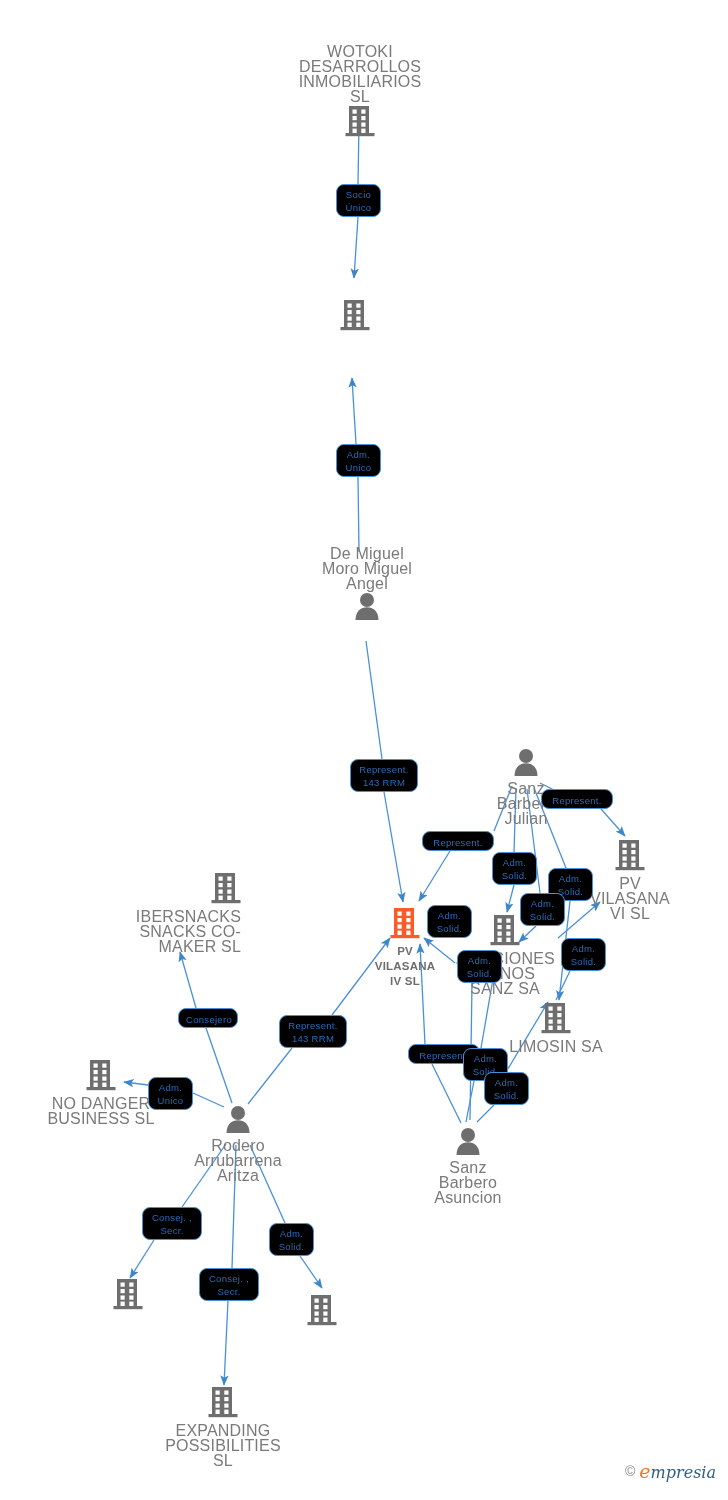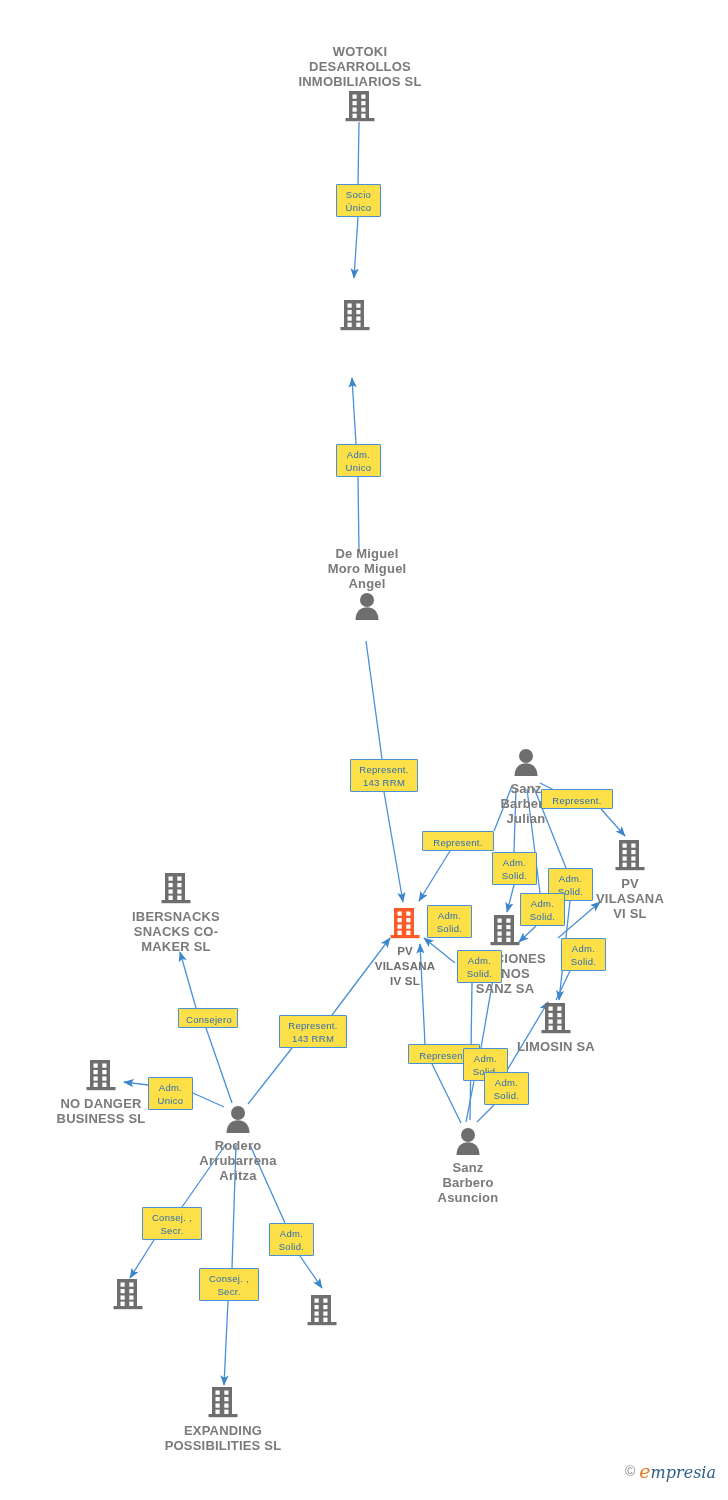--- a/index.html
+++ b/index.html
@@ -13,37 +13,36 @@
   
   .node{
     position:absolute;
     transform:translateX(-50%);
     text-align:center;
     width:130px;
   }
   .node .icon{display:block;margin:0 auto;}
   .node .caption{
     display:block;
-    font-size:13px;
+    font-size:16px;
     line-height:15px;
     color:#7a7a7a;
     letter-spacing:.2px;
     margin-top:1px;
     white-space:pre-line;
-    font-weight:bold;
   }
   .node.above .caption{margin:0 0 1px 0;}
   .node.focus .caption{color:#6e6e6e;font-weight:bold;font-size:11.5px;}
 
   
   .chip{
     position:absolute;
-    background:#fde047;
+    background:#000000;
     border:1.4px solid #4a90d9;
-    border-radius:1px;
+    border-radius:8px;
     color:#2b6cb8;
     font-size:9.5px;
     line-height:13px;
     text-align:center;
     padding:3px 6px;
     white-space:pre-line;
     box-sizing:border-box;
     letter-spacing:.3px;
   }
   .chip.one-line{padding:4px 7px;}
@@ -242,21 +241,21 @@
             <rect x="16.3" y="4.5" width="4.2" height="4.2" fill="#fff"></rect>
             <rect x="7.5" y="11" width="4.2" height="4.2" fill="#fff"></rect>
             <rect x="16.3" y="11" width="4.2" height="4.2" fill="#fff"></rect>
             <rect x="7.5" y="17.5" width="4.2" height="4.2" fill="#fff"></rect>
             <rect x="16.3" y="17.5" width="4.2" height="4.2" fill="#fff"></rect>
             <rect x="7.5" y="23.6" width="4.2" height="4.4" fill="#fff"></rect>
             <rect x="16.3" y="23.6" width="4.2" height="4.4" fill="#fff"></rect>
           </svg></span>
         <span class="caption">LIMOSIN SA</span>
       </div>
-      <div class="node" style="left: 176px; top: 872px;">
+      <div class="node" style="left: 176px; top: 872px; text-align: right;">
         <span class="icon"><svg width="30" height="32" viewBox="0 0 30 32">
             <rect x="4" y="1" width="20" height="27" fill="#6E6E6E"></rect>
             <rect x="0.5" y="28" width="29" height="3.2" fill="#6E6E6E"></rect>
             <rect x="7.5" y="4.5" width="4.2" height="4.2" fill="#fff"></rect>
             <rect x="16.3" y="4.5" width="4.2" height="4.2" fill="#fff"></rect>
             <rect x="7.5" y="11" width="4.2" height="4.2" fill="#fff"></rect>
             <rect x="16.3" y="11" width="4.2" height="4.2" fill="#fff"></rect>
             <rect x="7.5" y="17.5" width="4.2" height="4.2" fill="#fff"></rect>
             <rect x="16.3" y="17.5" width="4.2" height="4.2" fill="#fff"></rect>
             <rect x="7.5" y="23.6" width="4.2" height="4.4" fill="#fff"></rect>

